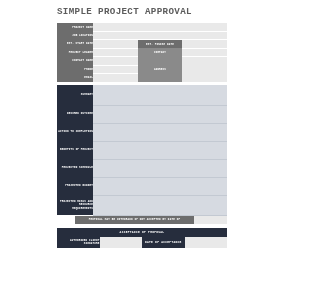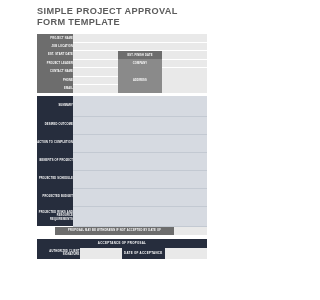--- a/index.html
+++ b/index.html
@@ -7,21 +7,21 @@
     width:250px;height:300px;overflow:hidden;
     background:#ffffff;
     font-family:"Liberation Sans", sans-serif;
     color:#2a2a2a;
   }
   .page{
     position:absolute;left:0;top:0;width:250px;height:300px;
     background:#ffffff;
   }
   .sheet{
-    position:absolute;left:37px;top:0;width:170px;
+    position:absolute;left:57px;top:0;width:170px;font-family:Liberation Mono, monospace;
   }
 
   
   .title{
     padding-top:6px;
     font-size:9.2px;
     font-weight:bold;
     letter-spacing:0.35px;
     line-height:11px;
     color:#5c5c5c;
@@ -74,21 +74,20 @@
   .gap{height:2px;background:#ffffff;}
 </style>
 </head>
 <body>
 
 <div class="page">
   <div class="sheet">
 
     <div class="title">
       <span class="title-line">SIMPLE PROJECT APPROVAL</span>
-      <span class="title-line">FORM TEMPLATE</span>
     </div>
 
     <div style="height:6px"></div>
 
     <table class="tbl">
 
       <tbody>
           <tr>
         <td class="lbl-gray" style="width:36px;height:7.5px">PROJECT NAME</td>
         <td class="val-light" colspan="3" style="height:7.5px"></td>

